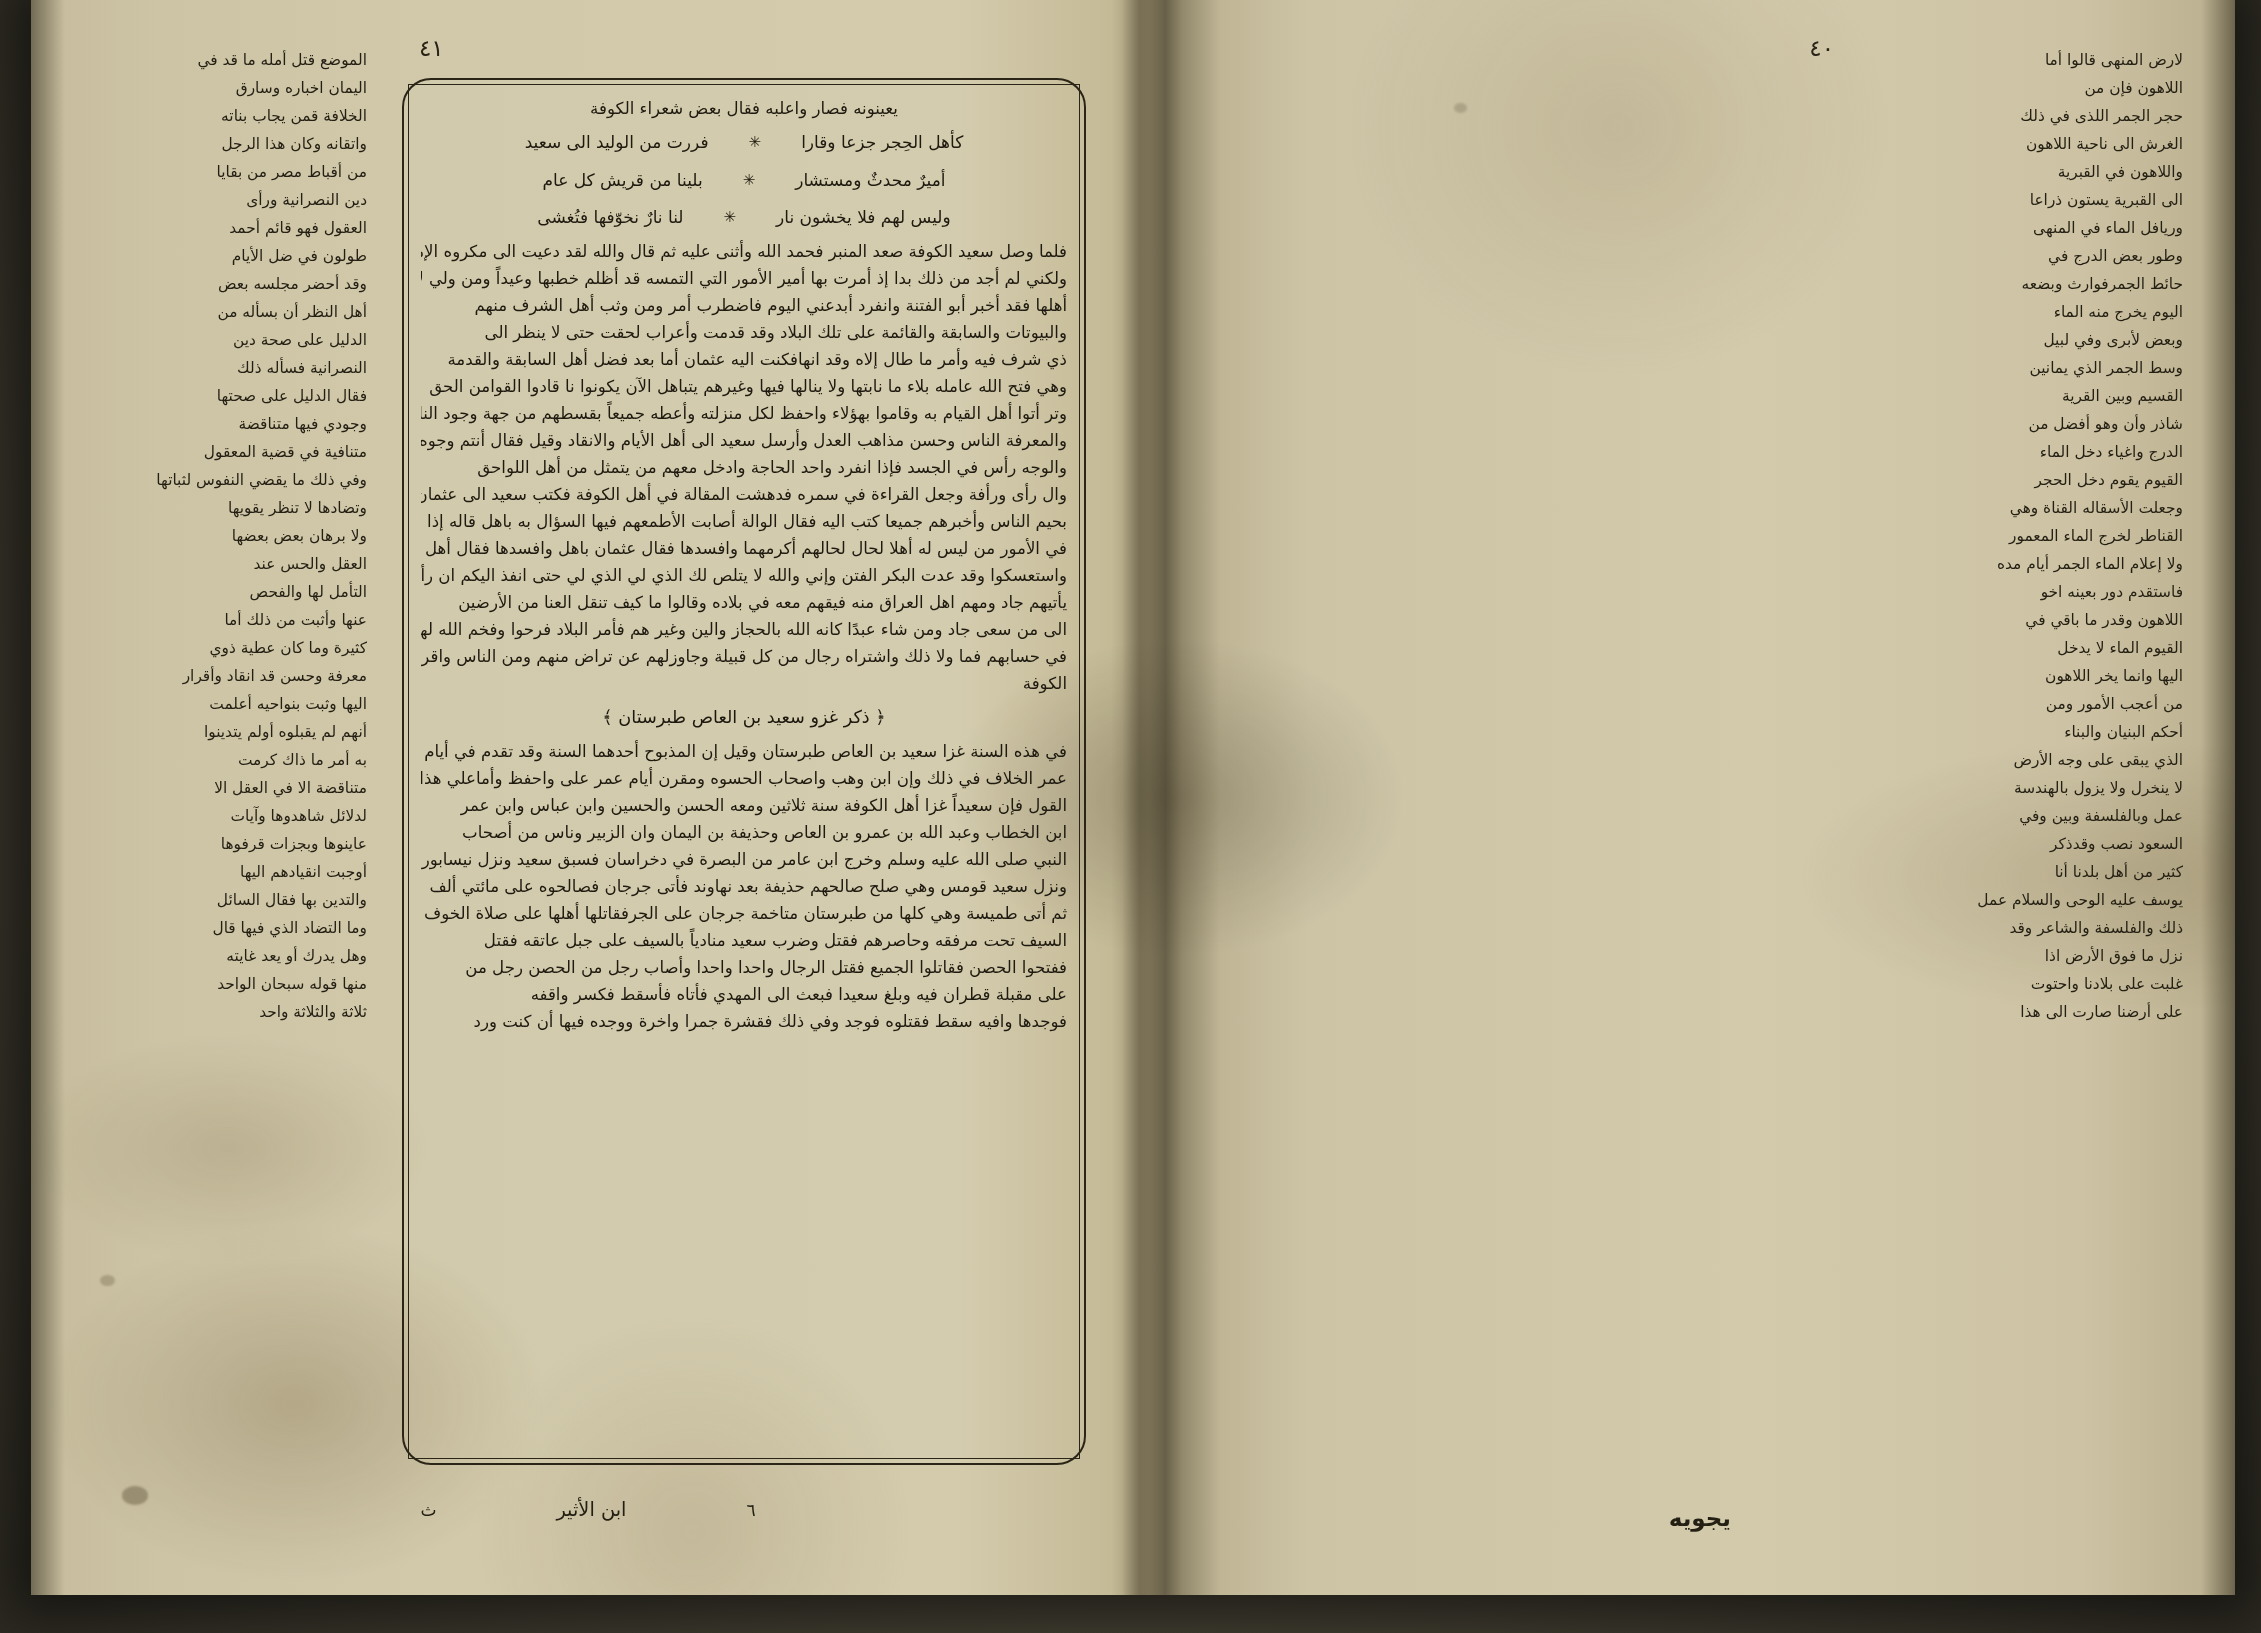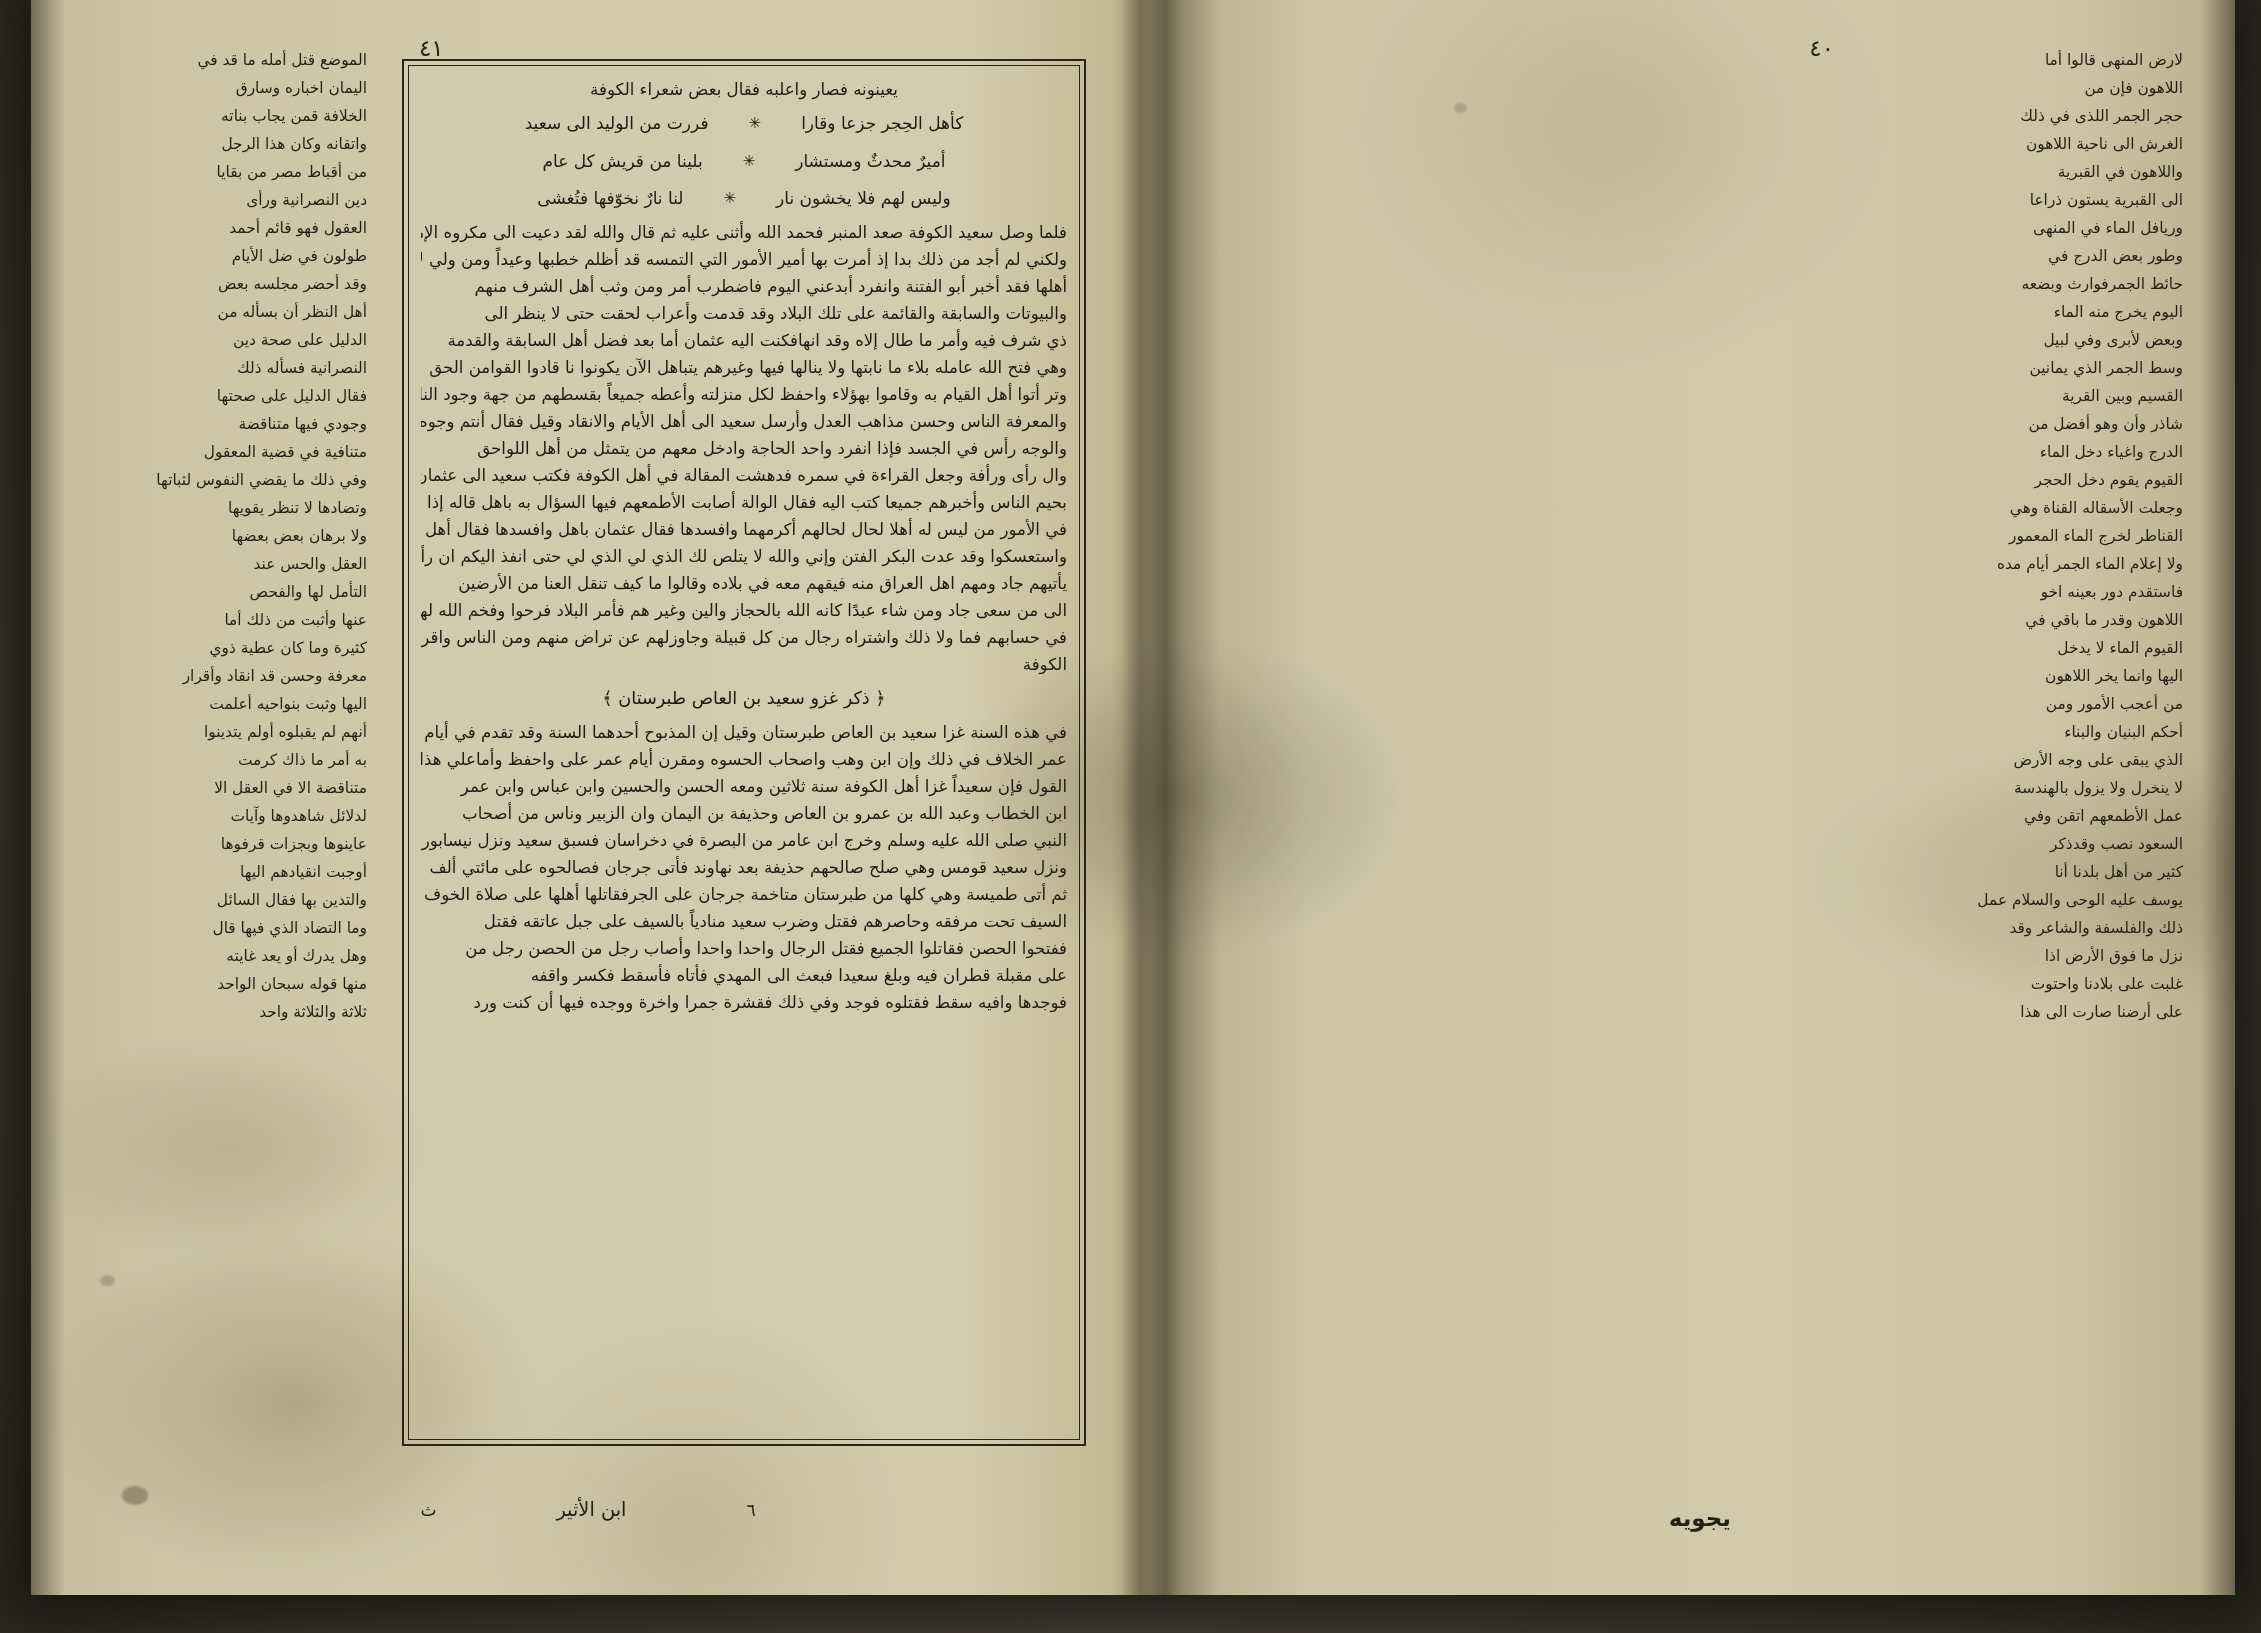--- a/index.html
+++ b/index.html
@@ -149,21 +149,21 @@
     background: rgba(255,255,255,0.02);
   }
   .frame::after {
     content: "";
     position: absolute;
     inset: 4px;
     border: 1.1px solid #2b2518;
     pointer-events: none;
   }
   .frame-left {
-    left: 337px; top: 59px; width: 680px; height: 1383px;
+    left: 337px; top: 78px; width: 680px; height: 1383px; border-radius: 29px;
   }
 
   .frame-inner {
     position: absolute;
     inset: 15px 17px;
     direction: rtl;
     text-align: justify;
     overflow: hidden;
   }
 
@@ -374,21 +374,21 @@
         <div class="mline">القناطر لخرج الماء المعمور</div>
         <div class="mline">ولا إعلام الماء الجمر أيام مده</div>
         <div class="mline">فاستقدم دور بعينه اخو</div>
         <div class="mline">اللاهون وقدر ما باقي في</div>
         <div class="mline">القيوم الماء لا يدخل</div>
         <div class="mline">اليها وانما يخر اللاهون</div>
         <div class="mline">من أعجب الأمور ومن</div>
         <div class="mline">أحكم البنيان والبناء</div>
         <div class="mline">الذي يبقى على وجه الأرض</div>
         <div class="mline">لا ينخرل ولا يزول بالهندسة</div>
-        <div class="mline">عمل الأطمعهم اتقن وفي</div>
+        <div class="mline">عمل وبالفلسفة وبين وفي</div>
         <div class="mline">السعود نصب وقدذكر</div>
         <div class="mline">كثير من أهل بلدنا أنا</div>
         <div class="mline">يوسف عليه الوحى والسلام عمل</div>
         <div class="mline">ذلك والفلسفة والشاعر وقد</div>
         <div class="mline">نزل ما فوق الأرض اذا</div>
         <div class="mline">غلبت على بلادنا واحتوت</div>
         <div class="mline">على أرضنا صارت الى هذا</div>
       </div>
 
       <div class="catchword-right">يجويه</div>

